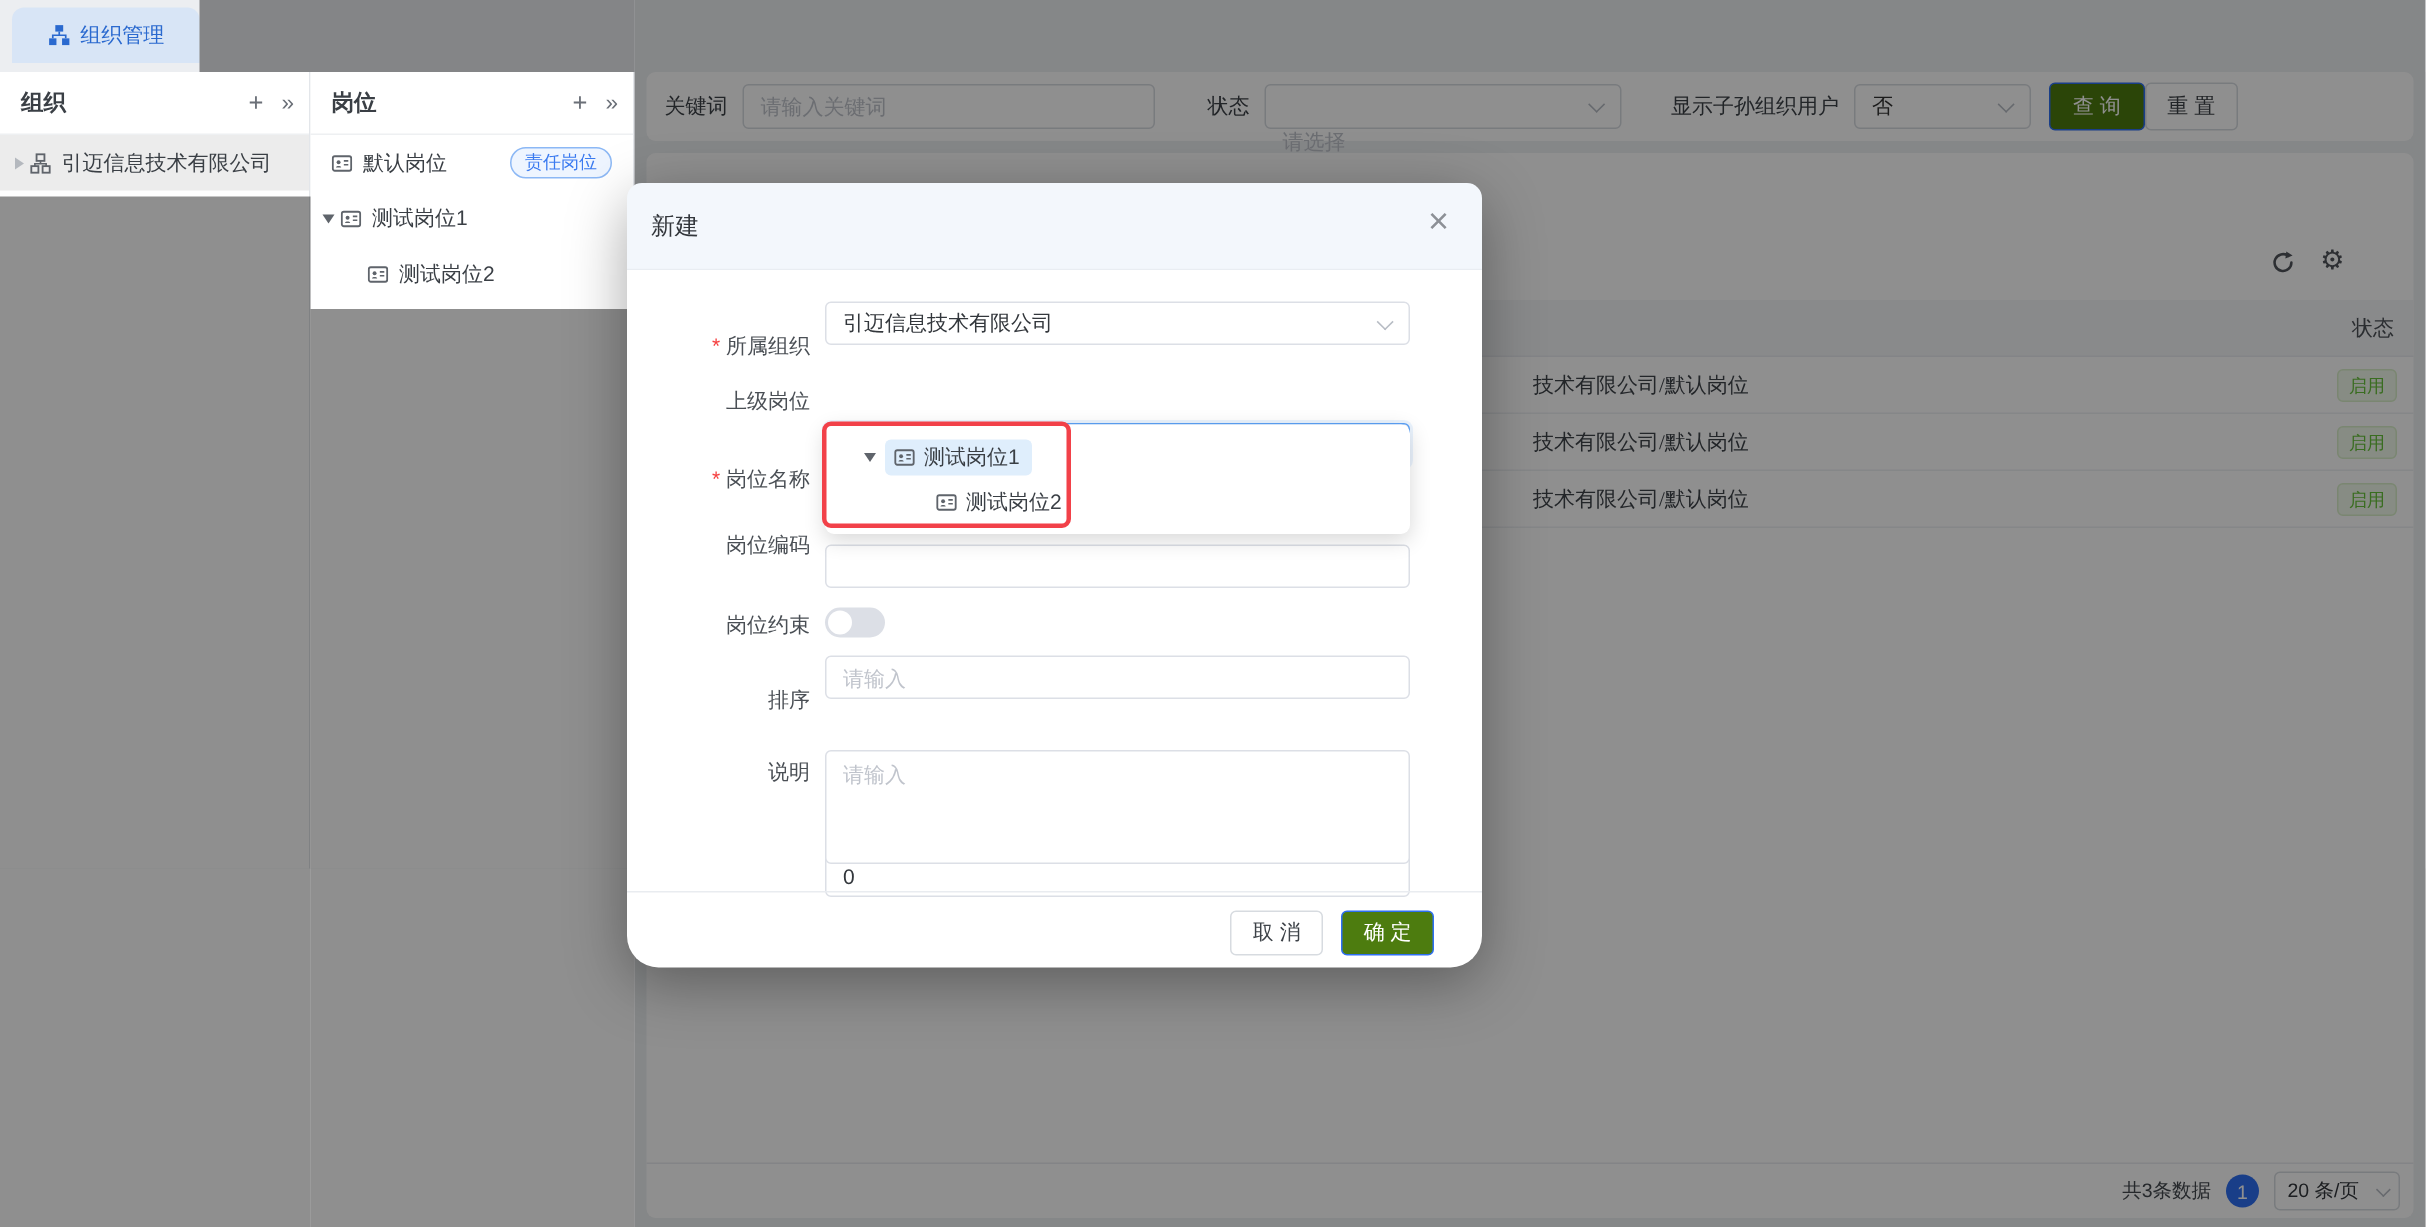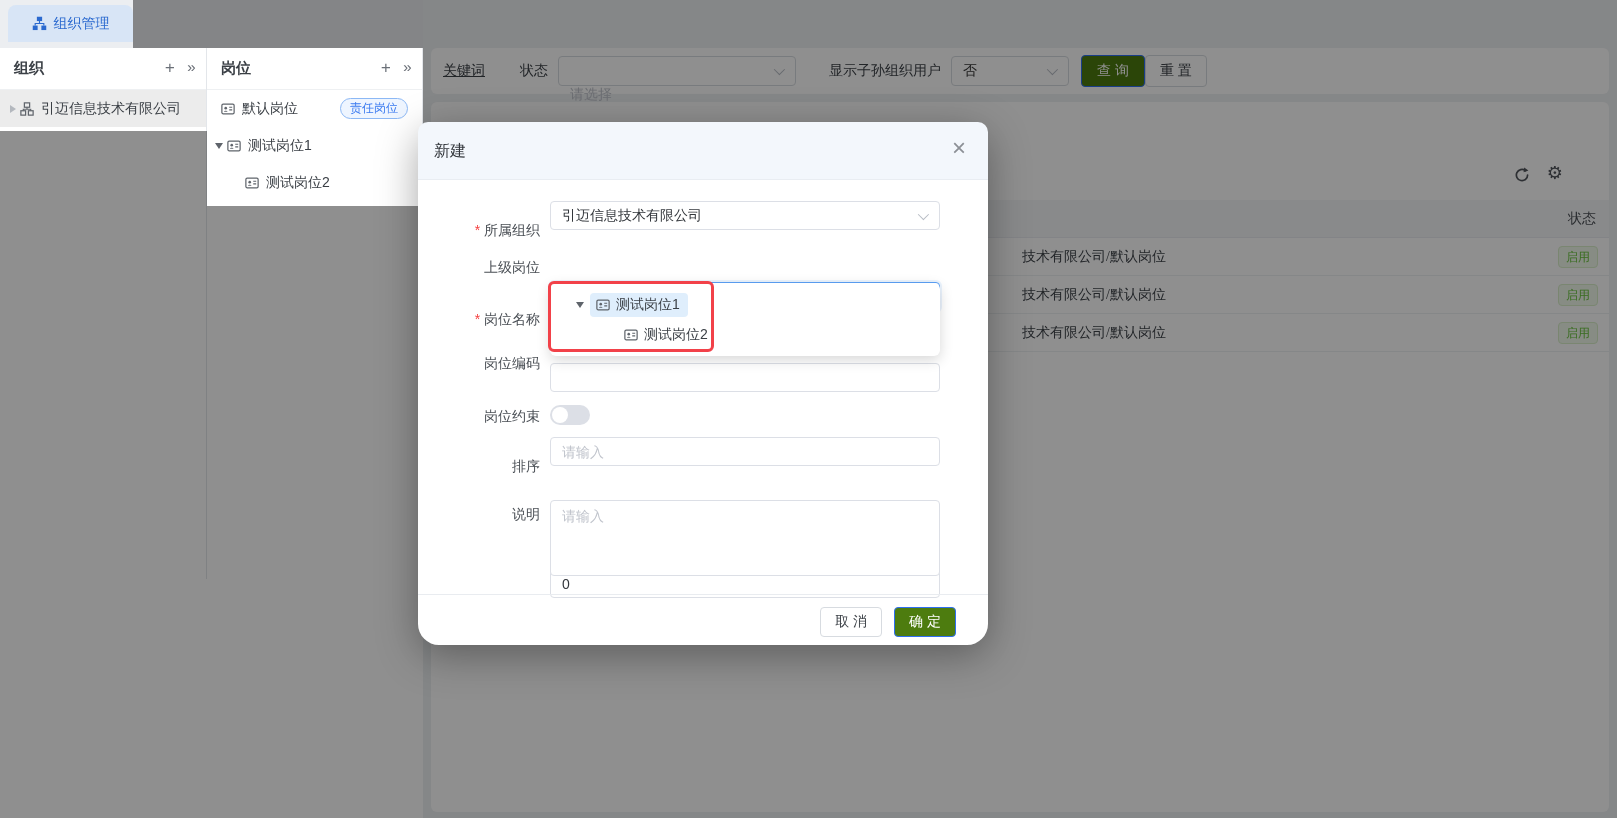--- a/index.html
+++ b/index.html
@@ -12,21 +12,21 @@
   .tab-active { position:absolute; left:8px; top:5px; width:125px; height:37px;
     background:#d8e5f6; border-radius:8px 8px 0 0; display:flex; align-items:center;
     justify-content:center; gap:7px; color:#2a69cf; font-size:14px; cursor:pointer; }
   .tab-active svg { display:block; }
 
   
   .panel { position:absolute; top:48px; bottom:0; background:#ffffff; }
   .panel-org { left:0; width:207px; border-right:1px solid #e3e6ea; }
   .panel-pos { left:207px; width:216px; border-right:1px solid #e3e6ea; }
   .panel-head { position:relative; height:42px; border-bottom:1px solid #eef0f2;
-    display:flex; align-items:center; padding:12px 14px;font-family:Liberation Mono, monospace; }
+    display:flex; align-items:center; padding:12px 14px; }
   .panel-title { font-size:15px; color:#3a3f45; font-weight:bold; }
   .panel-tools { position:absolute; right:12px; display:flex; gap:12px; align-items:center; }
   .ptool { font-size:17px; color:#6b7078; line-height:1; cursor:pointer; }
   .ptool.collapse { font-size:15px; letter-spacing:-2px; }
 
   .tree-row { position:relative; height:37px; display:flex; align-items:center;
     font-size:14px; color:#3a3f45; cursor:pointer; }
   .tree-row .lbl { margin-left:7px; white-space:nowrap; }
   .tri-right { width:0; height:0; border-top:4.5px solid transparent; border-bottom:4.5px solid transparent;
     border-left:6px solid #b4b8be; margin:0 4px 0 10px; }
@@ -200,21 +200,24 @@
         <path d="M3.4 11 C3.8 9.6 7 9.6 7.4 11" fill="#5f646b"></path>
         <path d="M9.4 6 H12.8 M9.4 9 H12.8" stroke="#5f646b" stroke-width="1.2"></path>
       </svg>
       <span class="lbl">测试岗位2</span>
     </div>
   </div>
 
   <div class="content-bg"></div>
 
   <div class="card filter-card">
-    <span class="f-label" style="margin-left:12px;text-decoration:underline;">关键词</span>
+    <span class="f-label" style="margin-left:12px;">关键词</span>
+    <span class="f-input" style="width:275px; margin-left:10px;">
+      <input placeholder="请输入关键词" style="">
+    </span>
     <span class="f-label" style="margin-left:35px;">状态</span>
     <span class="f-select" style="width:238px; margin-left:10px;">
       <span class="sel-text ghost">请选择</span>
       <span class="chev"></span>
     </span>
     <span class="f-label" style="margin-left:33px;">显示子孙组织用户</span>
     <span class="f-select" style="width:118px; margin-left:10px;">
       <span class="sel-text">否</span>
       <span class="chev"></span>
     </span>
@@ -235,20 +238,28 @@
       <span class="cell-text">技术有限公司/默认岗位</span>
       <span class="tag-enabled">启用</span>
     </div>
     <div class="trow" style="top:174px;">
       <span class="cell-text">技术有限公司/默认岗位</span>
       <span class="tag-enabled">启用</span>
     </div>
     <div class="trow" style="top:212px;">
       <span class="cell-text">技术有限公司/默认岗位</span>
       <span class="tag-enabled">启用</span>
+    </div>
+    <div class="pagebar">
+      <span class="total-text">共3条数据</span>
+      <span class="page-circle">1</span>
+      <span class="size-select">
+        <span>20 条/页</span>
+        <span class="chev"></span>
+      </span>
     </div>
   </div>
 
   <div class="dim dim-content"></div>
   <div class="dim dim-org"></div>
   <div class="dim dim-pos"></div>
   <div class="dim dim-topstrip"></div>
 
   <div class="modal">
     <div class="modal-head">

